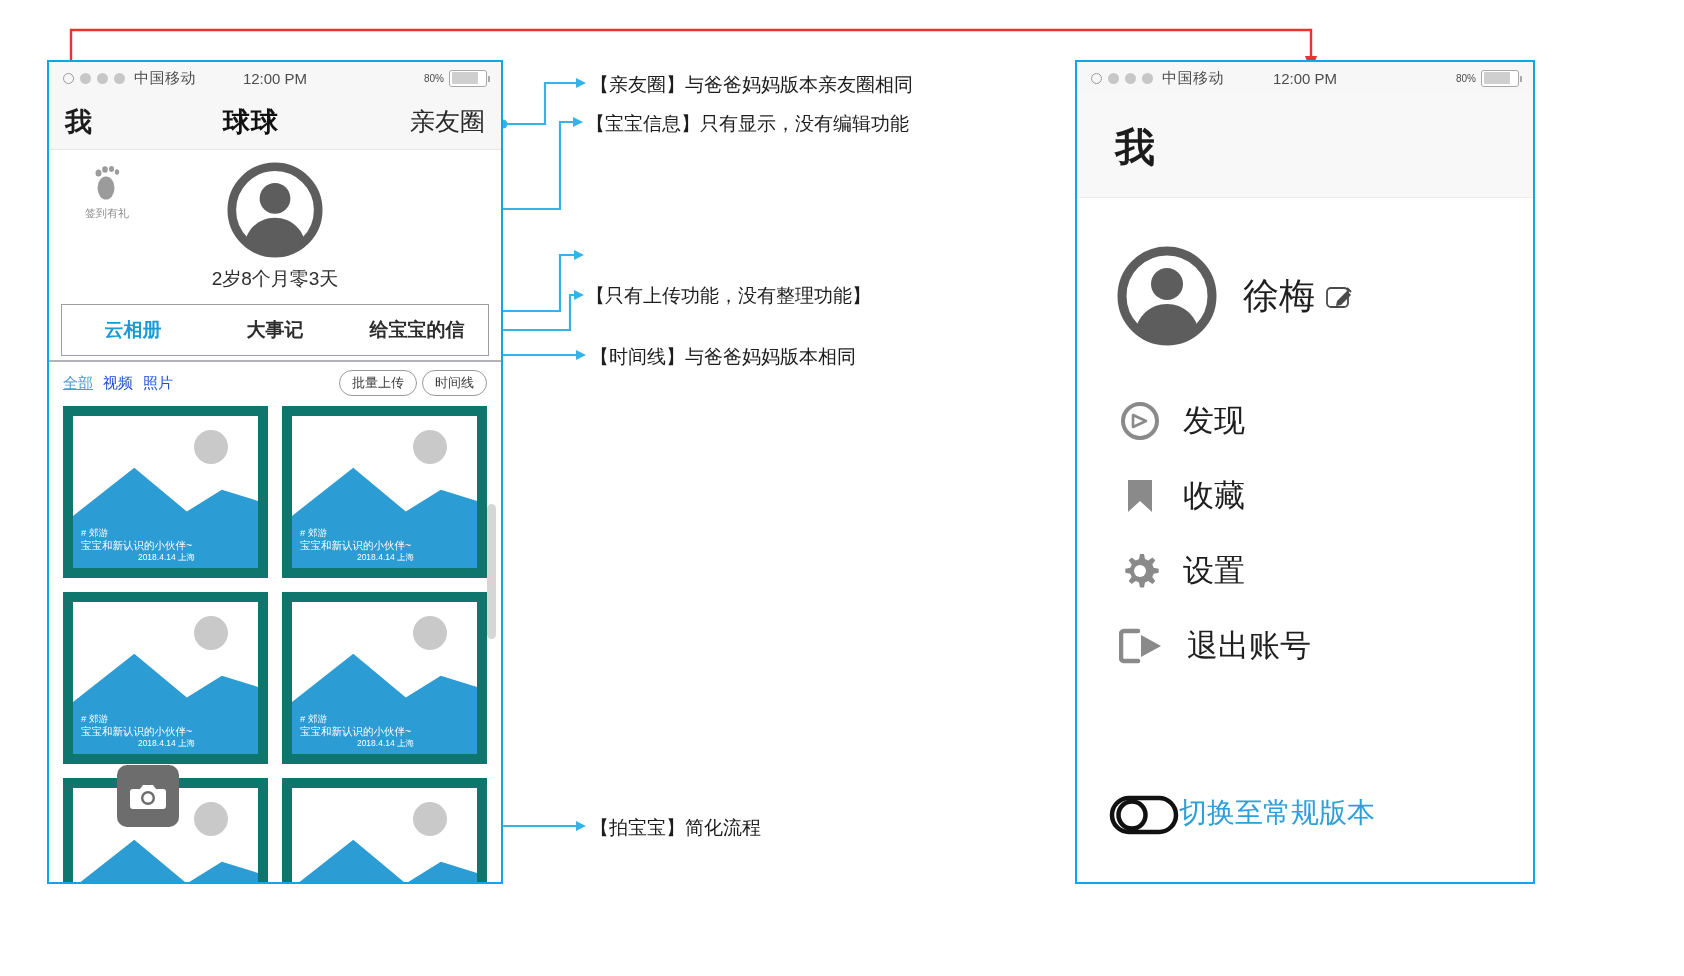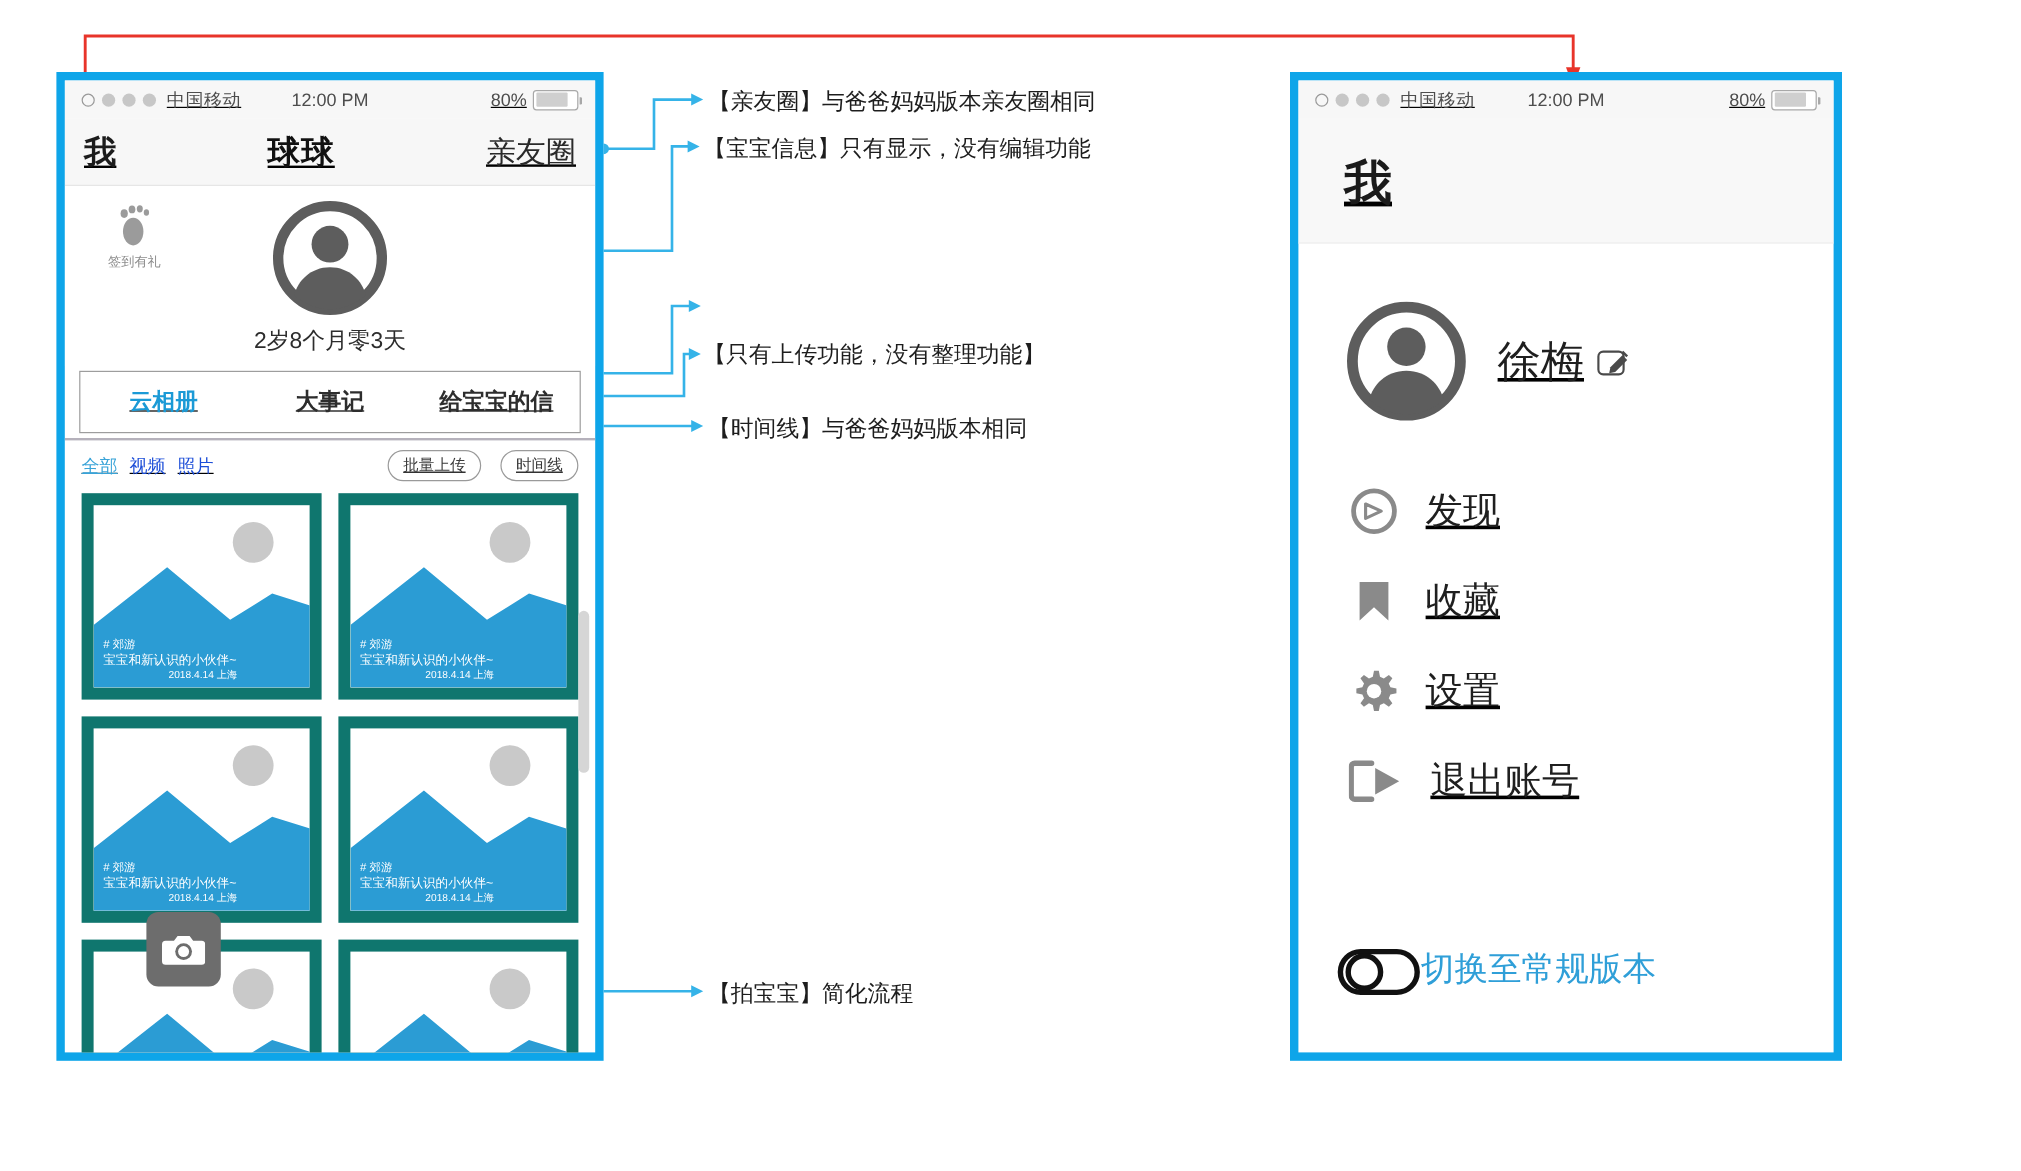--- a/index.html
+++ b/index.html
@@ -11,43 +11,42 @@
   }
   .stage { position: relative; width: 1684px; height: 976px; }
 
   
   .connectors { position: absolute; left:0; top:0; width:1684px; height:976px; pointer-events:none; }
 
   
   .phone {
     position: absolute;
     background: #ffffff;
-    border: 7px solid #0ea5e9;
+    border: 2px solid #0ea5e9;
     overflow: hidden;
-    text-decoration: underline;
   }
   #phone-left  { left: 47px;  top: 60px; width: 456px; height: 824px; }
   #phone-right { left: 1075px;top: 60px; width: 460px; height: 824px; }
 
   
   .statusbar {
     height: 32px;
     background: #f7f7f7;
     display: flex; align-items: center;
     padding: 0 14px;
     font-size: 15px; color: #5a5a5a;
     position: relative;
   }
   .sig { display:flex; align-items:center; gap:6px; margin-right: 9px; }
   .dot-o { width:11px; height:11px; border-radius:50%; border:1.6px solid #9a9a9a; }
   .dot-f { width:11px; height:11px; border-radius:50%; background:#c7c7c7; }
   .carrier { font-size: 15px; color:#4d4d4d; letter-spacing:.5px; }
   .sb-time { position:absolute; left:50%; transform:translateX(-50%); font-size:15px; color:#4d4d4d; }
   .sb-right { margin-left:auto; display:flex; align-items:center; gap:5px; }
-  .sb-pct { font-size:15px; color:#4d4d4d; }
+  .sb-pct { font-size:10px; color:#4d4d4d; }
   .batt {
     width:38px; height:17px; border:1.5px solid #a8a8a8; border-radius:3px;
     position:relative; background:#fff;
   }
   .batt::after{
     content:""; position:absolute; right:-4px; top:5px; width:2.5px; height:6px;
     background:#a8a8a8; border-radius:0 1px 1px 0;
   }
   .batt i{ position:absolute; left:1.5px; top:1.5px; bottom:1.5px; width:73%; background:#cfcfcf; border-radius:1px; display:block;}
 
@@ -96,21 +95,21 @@
     padding-left: 16px; font-size:19px; color:#2d2d2d; font-weight:700; white-space:nowrap;
   }
   .strip-underline { margin: 4px 0 0 0; height:2px; background:#b5b1bb; }
 
   
   .filterrow {
     height:42px; display:flex; align-items:center; padding:0 14px; gap:10px;
   }
   .filter { font-size:15px; color:#1d4ed8; }
   .filter.active { color:#3aa4d8; text-decoration:underline; }
-  .filter-actions { margin-left:auto; display:flex; gap:16px; }
+  .filter-actions { margin-left:auto; display:flex; gap:5px; }
   .pill {
     border:1px solid #9a9a9a; border-radius:13px;
     padding: 3px 12px; font-size:13px; color:#3a3a3a; background:#fff;
     white-space:nowrap;
   }
 
   
   .grid {
     padding: 2px 14px 0 14px;
     display:grid; grid-template-columns: repeat(2, 1fr);

